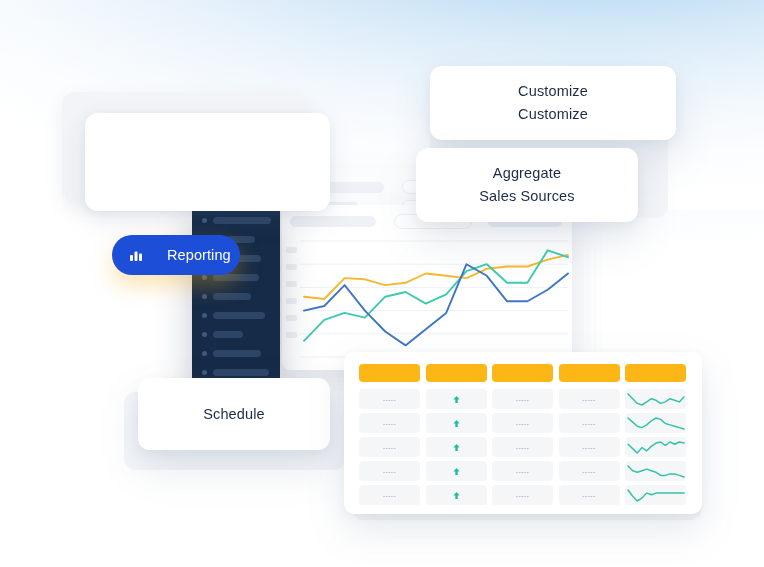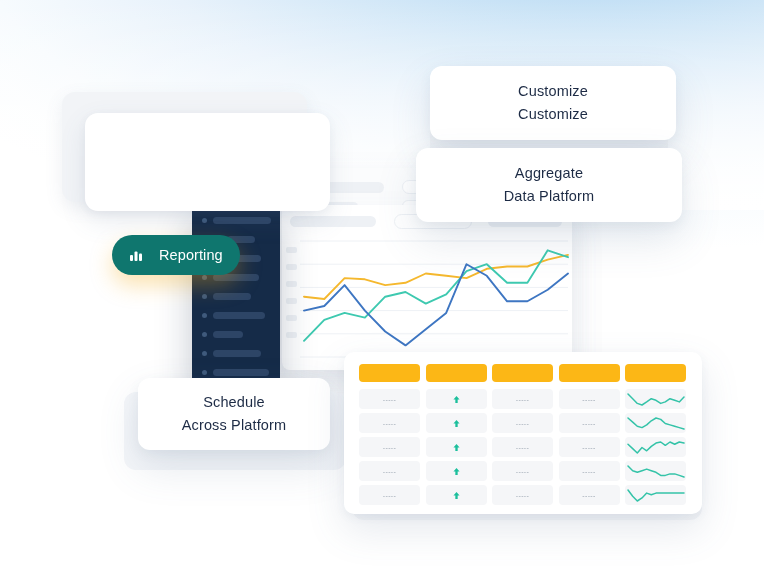--- a/index.html
+++ b/index.html
@@ -87,34 +87,34 @@
   #callout-back {
     left: 430px; top: 98px; width: 238px; height: 120px;
     background: #f4f6f9; border-radius: 12px;
   }
   .callout {
     text-align: center; color: #1d2b45;
     font-size: 14.5px; line-height: 23px; letter-spacing: .15px;
     display: flex; flex-direction: column; align-items: center; justify-content: center;
   }
   #callout-1 { left: 430px; top: 66px; width: 246px; height: 74px; border-radius: 12px; }
-  #callout-2 { left: 416px; top: 148px; width: 266px; height: 74px; border-radius: 12px; }
+  #callout-2 { left: 416px; top: 148px; width: 222px; height: 74px; border-radius: 12px; }
 
   
   #schedule-back {
     left: 124px; top: 392px; width: 222px; height: 78px;
     background: #f4f6f9; border-radius: 12px;
   }
   #schedule-card { left: 138px; top: 378px; width: 192px; height: 72px; border-radius: 12px; }
 
   
   #reporting-pill {
     position: absolute; left: 112px; top: 235px; width: 128px; height: 40px;
-    background: #0f766e; border-radius: 20px;
-    display: flex; align-items: center; gap: 16px; padding-left: 17px;
+    background: #1d4ed8; border-radius: 20px;
+    display: flex; align-items: center; gap: 24px; padding-left: 17px;
     box-shadow: 0 10px 22px rgba(243,169,22,0.34);
   }
   #reporting-pill .pill-label { color: #ffffff; font-size: 14.5px; letter-spacing: .1px; }
 
   
   #table-back {
     left: 352px; top: 360px; width: 350px; height: 160px;
     background: #f6f7f9; border-radius: 12px;
   }
   #table-card {
@@ -206,27 +206,26 @@
 
   <div class="card shadow-sm" id="sales-back"></div>
   <div class="card shadow-md" id="sales-mid"></div>
 
   <div class="card shadow-lg callout" id="callout-1">
     <span>Customize</span>
     <span>Customize</span>
   </div>
   <div class="card shadow-lg callout" id="callout-2">
     <span>Aggregate</span>
-    <span>Data Platform</span>
+    <span>Sales Sources</span>
   </div>
 
   <div class="card" id="schedule-back"></div>
   <div class="card shadow-lg callout" id="schedule-card">
     <span>Schedule</span>
-    <span>Across Platform</span>
   </div>
 
   <div id="reporting-pill">
     <svg width="14" height="14" viewBox="0 0 14 14">
       <rect x="1" y="7" width="3" height="6" rx="1" fill="#ffffff"></rect>
       <rect x="5.5" y="3.5" width="3" height="9.5" rx="1" fill="#ffffff"></rect>
       <rect x="10" y="5.5" width="3" height="7.5" rx="1" fill="#ffffff"></rect>
     </svg>
     <span class="pill-label">Reporting</span>
   </div>

